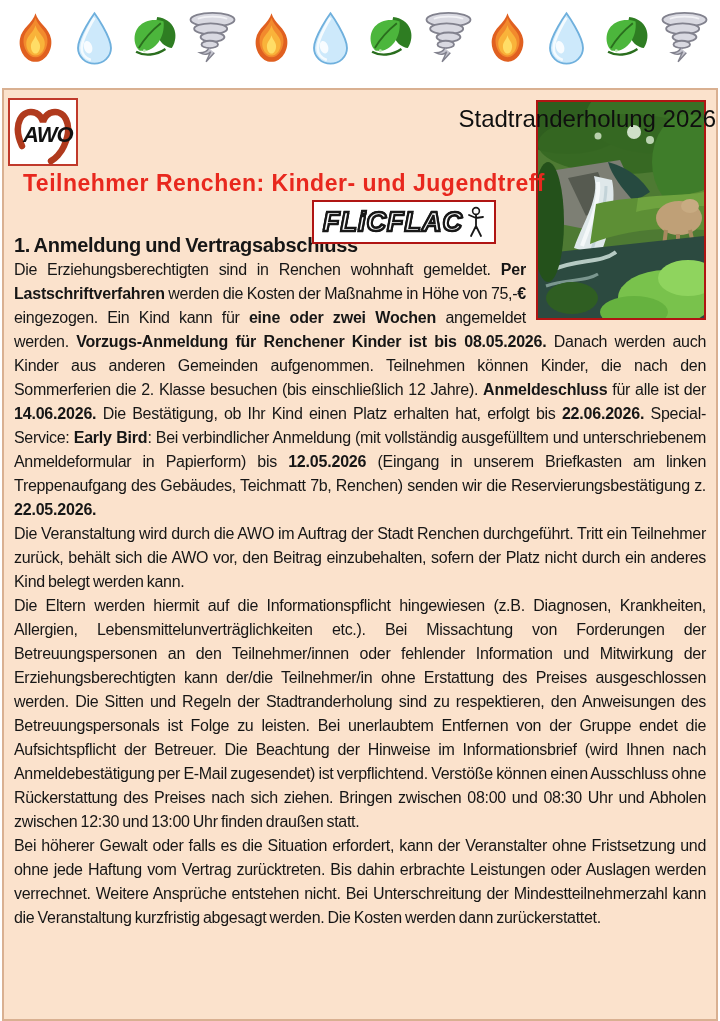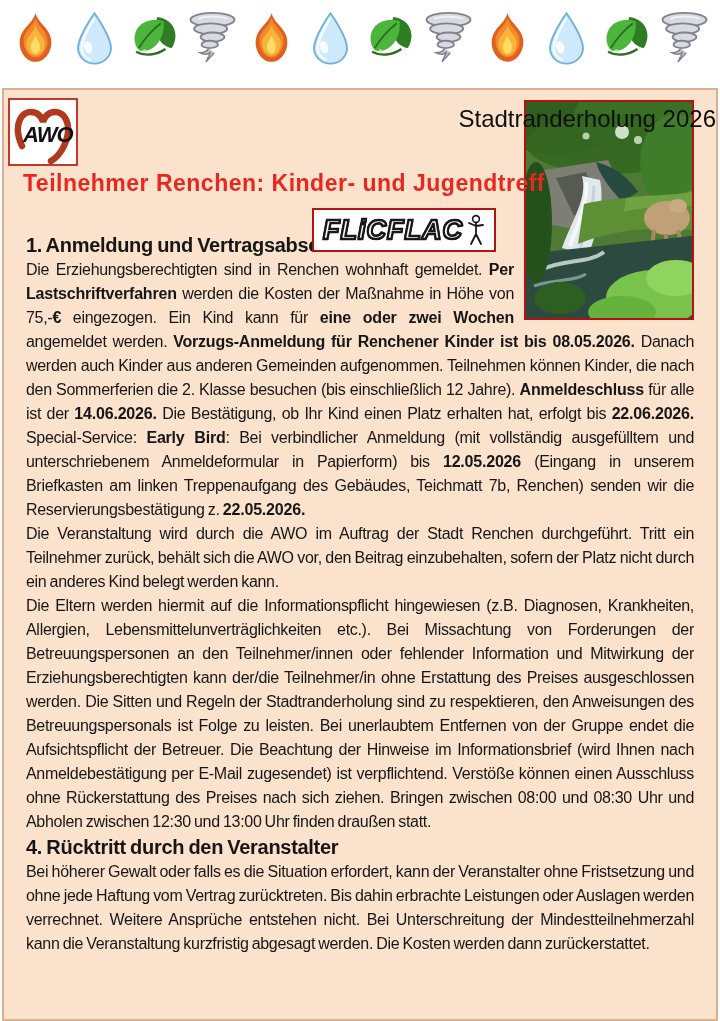--- a/index.html
+++ b/index.html
@@ -14,21 +14,21 @@
     display:flex;justify-content:space-between;align-items:center;
   }
   .icon{width:55px;height:60px;display:inline-block;}
   .icon svg{width:100%;height:100%;}
   
   .sheet{
     position:absolute;top:88px;left:2px;right:2px;bottom:0;
     background:#fbe2cc;border:2px solid #d9b091;box-sizing:border-box;
     overflow:hidden;
   }
-  .content{position:absolute;inset:0;padding:8px 22px;box-sizing:border-box;}
+  .content{position:absolute;inset:0;padding:8px 10px;box-sizing:border-box;}
   
   .photo{
     float:right;width:166px;height:216px;margin:2px 0 10px 10px;
     border:2px solid #b01513;background:#4e7a33;overflow:hidden;
   }
   .photo svg{display:block;width:100%;height:100%;}
   
   .awo-box{
     position:absolute;left:4px;top:8px;width:70px;height:68px;
     background:#ffffff;border:2px solid #c0392b;box-sizing:border-box;
@@ -44,21 +44,21 @@
     position:absolute;left:0;right:0;top:16px;text-align:right;
     font-weight:normal;font-size:24px;line-height:26px;color:#0f0f0f;
   }
   
   .red-title{
     position:absolute;left:0;top:80px;width:560px;text-align:center;
     font-size:23px;font-weight:bold;color:#e8281e;letter-spacing:0.5px;
   }
   
   .flicflac{
-    position:absolute;left:308px;top:118px;width:184px;height:44px;
+    position:absolute;left:308px;top:110px;width:184px;height:44px;
     background:#ffffff;border:2px solid #b01513;box-sizing:border-box;
     display:flex;align-items:center;justify-content:center;gap:4px;
   }
   .graffiti{
     font-weight:bold;font-style:italic;font-size:27px;letter-spacing:1px;
     color:#ffffff;-webkit-text-stroke:2.2px #181818;
     text-shadow:1px 1px 0 #181818,-1px 1px 0 #181818,1px -1px 0 #181818,-1px -1px 0 #181818;
     transform:scaleY(1.05);
   }
   .sprayer{width:18px;height:32px;flex:0 0 auto;}
@@ -216,18 +216,17 @@
         <circle cx="9" cy="5" r="3.4" fill="none" stroke="#181818" stroke-width="1.6"></circle>
         <path d="M9 9 L9 20 M9 12 L2 9 M9 12 L16 11 M9 20 L4 30 M9 20 L14 30" fill="none" stroke="#181818" stroke-width="1.8" stroke-linecap="round"></path>
       </svg>
     </div>
 
     <div id="sections">
         <div class="sec-head">1. Anmeldung und Vertragsabschluss</div>
         <p class="para"><span>Die Erziehungsberechtigten sind in Renchen wohnhaft gemeldet. </span><b>Per Lastschriftverfahren</b><span> werden die Kosten der Maßnahme in Höhe von 75,-</span><b>€</b><span> eingezogen. Ein Kind kann für </span><b>eine oder zwei Wochen</b><span> angemeldet werden. </span><b>Vorzugs-Anmeldung für Renchener Kinder ist bis 08.05.2026.</b><span> Danach werden auch Kinder aus anderen Gemeinden aufgenommen. Teilnehmen können Kinder, die nach den Sommerferien die 2. Klasse besuchen (bis einschließlich 12 Jahre). </span><b>Anmeldeschluss</b><span> für alle ist der </span><b>14.06.2026.</b><span> Die Bestätigung, ob Ihr Kind einen Platz erhalten hat, erfolgt bis </span><b>22.06.2026.</b><span> Special-Service: </span><b>Early Bird</b><span>: Bei verbindlicher Anmeldung (mit vollständig ausgefülltem und unterschriebenem Anmeldeformular in Papierform) bis </span><b>12.05.2026</b><span> (Eingang in unserem Briefkasten am linken Treppenaufgang des Gebäudes, Teichmatt 7b, Renchen) senden wir die Reservierungsbestätigung z. </span><b>22.05.2026.</b></p>
         <p class="para"><span>Die Veranstaltung wird durch die AWO im Auftrag der Stadt Renchen durchgeführt. Tritt ein Teilnehmer zurück, behält sich die AWO vor, den Beitrag einzubehalten, sofern der Platz nicht durch ein anderes Kind belegt werden kann.</span></p>
         <p class="para"><span>Die Eltern werden hiermit auf die Informationspflicht hingewiesen (z.B. Diagnosen, Krankheiten, Allergien, Lebensmittelunverträglichkeiten etc.). Bei Missachtung von Forderungen der Betreuungspersonen an den Teilnehmer/innen oder fehlender Information und Mitwirkung der Erziehungsberechtigten kann der/die Teilnehmer/in ohne Erstattung des Preises ausgeschlossen werden. Die Sitten und Regeln der Stadtranderholung sind zu respektieren, den Anweisungen des Betreuungspersonals ist Folge zu leisten. Bei unerlaubtem Entfernen von der Gruppe endet die Aufsichtspflicht der Betreuer. Die Beachtung der Hinweise im Informationsbrief (wird Ihnen nach Anmeldebestätigung per E-Mail zugesendet) ist verpflichtend. Verstöße können einen Ausschluss ohne Rückerstattung des Preises nach sich ziehen. Bringen zwischen 08:00 und 08:30 Uhr und Abholen zwischen 12:30 und 13:00 Uhr finden draußen statt.</span></p>
-        <div class="sec-head">4. Rücktritt durch den Veranstalter</div>
         <p class="para"><span>Bei höherer Gewalt oder falls es die Situation erfordert, kann der Veranstalter ohne Fristsetzung und ohne jede Haftung vom Vertrag zurücktreten. Bis dahin erbrachte Leistungen oder Auslagen werden verrechnet. Weitere Ansprüche entstehen nicht. Bei Unterschreitung der Mindestteilnehmerzahl kann die Veranstaltung kurzfristig abgesagt werden. Die Kosten werden dann zurückerstattet.</span></p>
       </div>
 
   </div>
 </div>
 
 </body></html>

